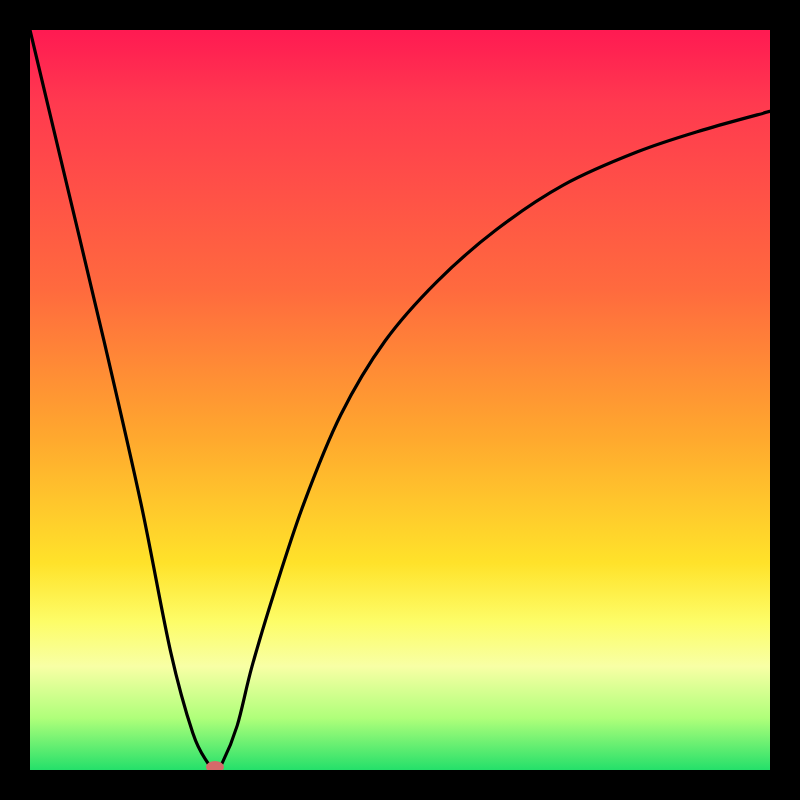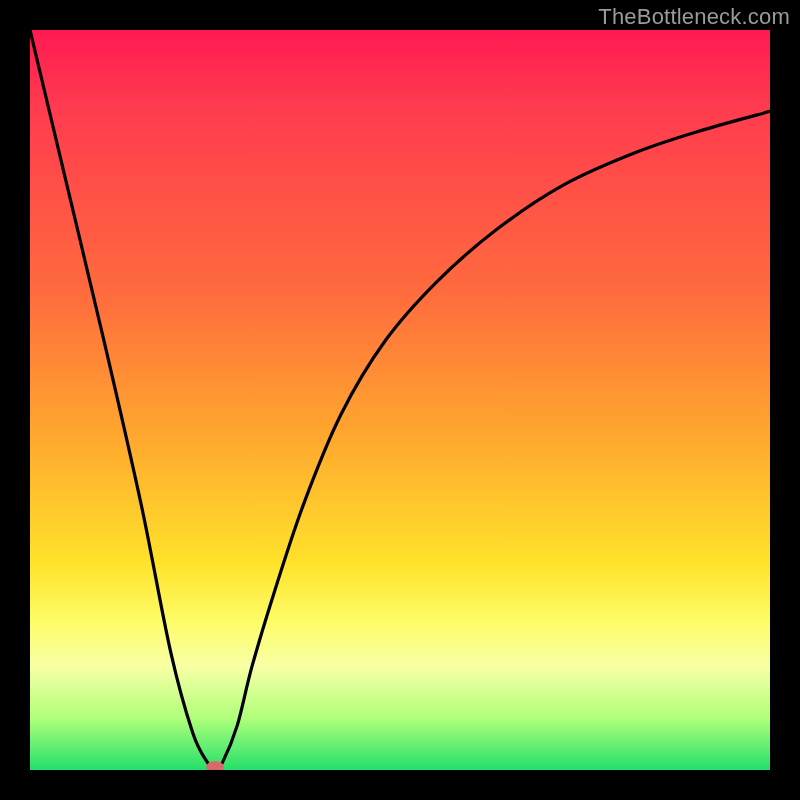--- a/index.html
+++ b/index.html
@@ -66,14 +66,13 @@
 
   <div class="plot-area">
     <div class="gradient-bg"></div>
 
     <svg class="curve-svg" viewBox="0 0 740 740" preserveAspectRatio="none">
       <path fill="none" stroke="#000" stroke-width="3.2" stroke-linecap="round" stroke-linejoin="round" d="M 0 0 C 6.166666666666667 25.899999999999995, 24.666666666666664 103.59999999999997, 37 155.39999999999998 C 49.333333333333336 207.2, 61.666666666666664 257.76666666666665, 74 310.8 C 86.33333333333333 363.83333333333337, 99.9 421.8, 111 473.6 C 122.1 525.4, 131.96666666666667 583.3666666666667, 140.6 621.6 C 149.23333333333332 659.8333333333334, 156.63333333333335 684.5, 162.8 703 C 168.96666666666667 721.5, 173.9 726.4333333333334, 177.6 732.6 C 181.29999999999998 738.7666666666667, 182.53333333333333 740, 185 740 C 187.46666666666667 740, 188.7 740, 192.4 732.6 C 196.10000000000002 725.2, 202.26666666666668 711.6333333333333, 207.20000000000002 695.6 C 212.13333333333335 679.5666666666667, 215.83333333333334 658.6, 222 636.4 C 228.16666666666666 614.1999999999999, 235.5666666666667 589.5333333333333, 244.20000000000002 562.4 C 252.83333333333334 535.2666666666667, 262.7 503.20000000000005, 273.8 473.6 C 284.90000000000003 444, 297.23333333333335 411.93333333333334, 310.8 384.8 C 324.3666666666667 357.6666666666667, 339.16666666666663 333, 355.2 310.8 C 371.23333333333335 288.6, 388.50000000000006 270.09999999999997, 407.00000000000006 251.59999999999997 C 425.50000000000006 233.09999999999997, 445.23333333333335 215.8333333333334, 466.2 199.80000000000007 C 487.16666666666663 183.76666666666674, 509.3666666666666 168.35, 532.8 155.39999999999998 C 556.2333333333332 142.44999999999996, 583.3666666666666 131.35000000000002, 606.8 122.10000000000002 C 630.2333333333333 112.85000000000002, 651.1999999999999 106.68333333333332, 673.4 99.89999999999998 C 695.6 93.11666666666663, 728.9 84.4833333333333, 740 81.39999999999998"></path>
       <ellipse fill="#d66a6a" cx="185" cy="737" rx="9" ry="6"></ellipse>
     </svg>
   </div>
 
-  <div class="attribution">TheBottleneck.com</div>
 </div>
 
 </body></html>

